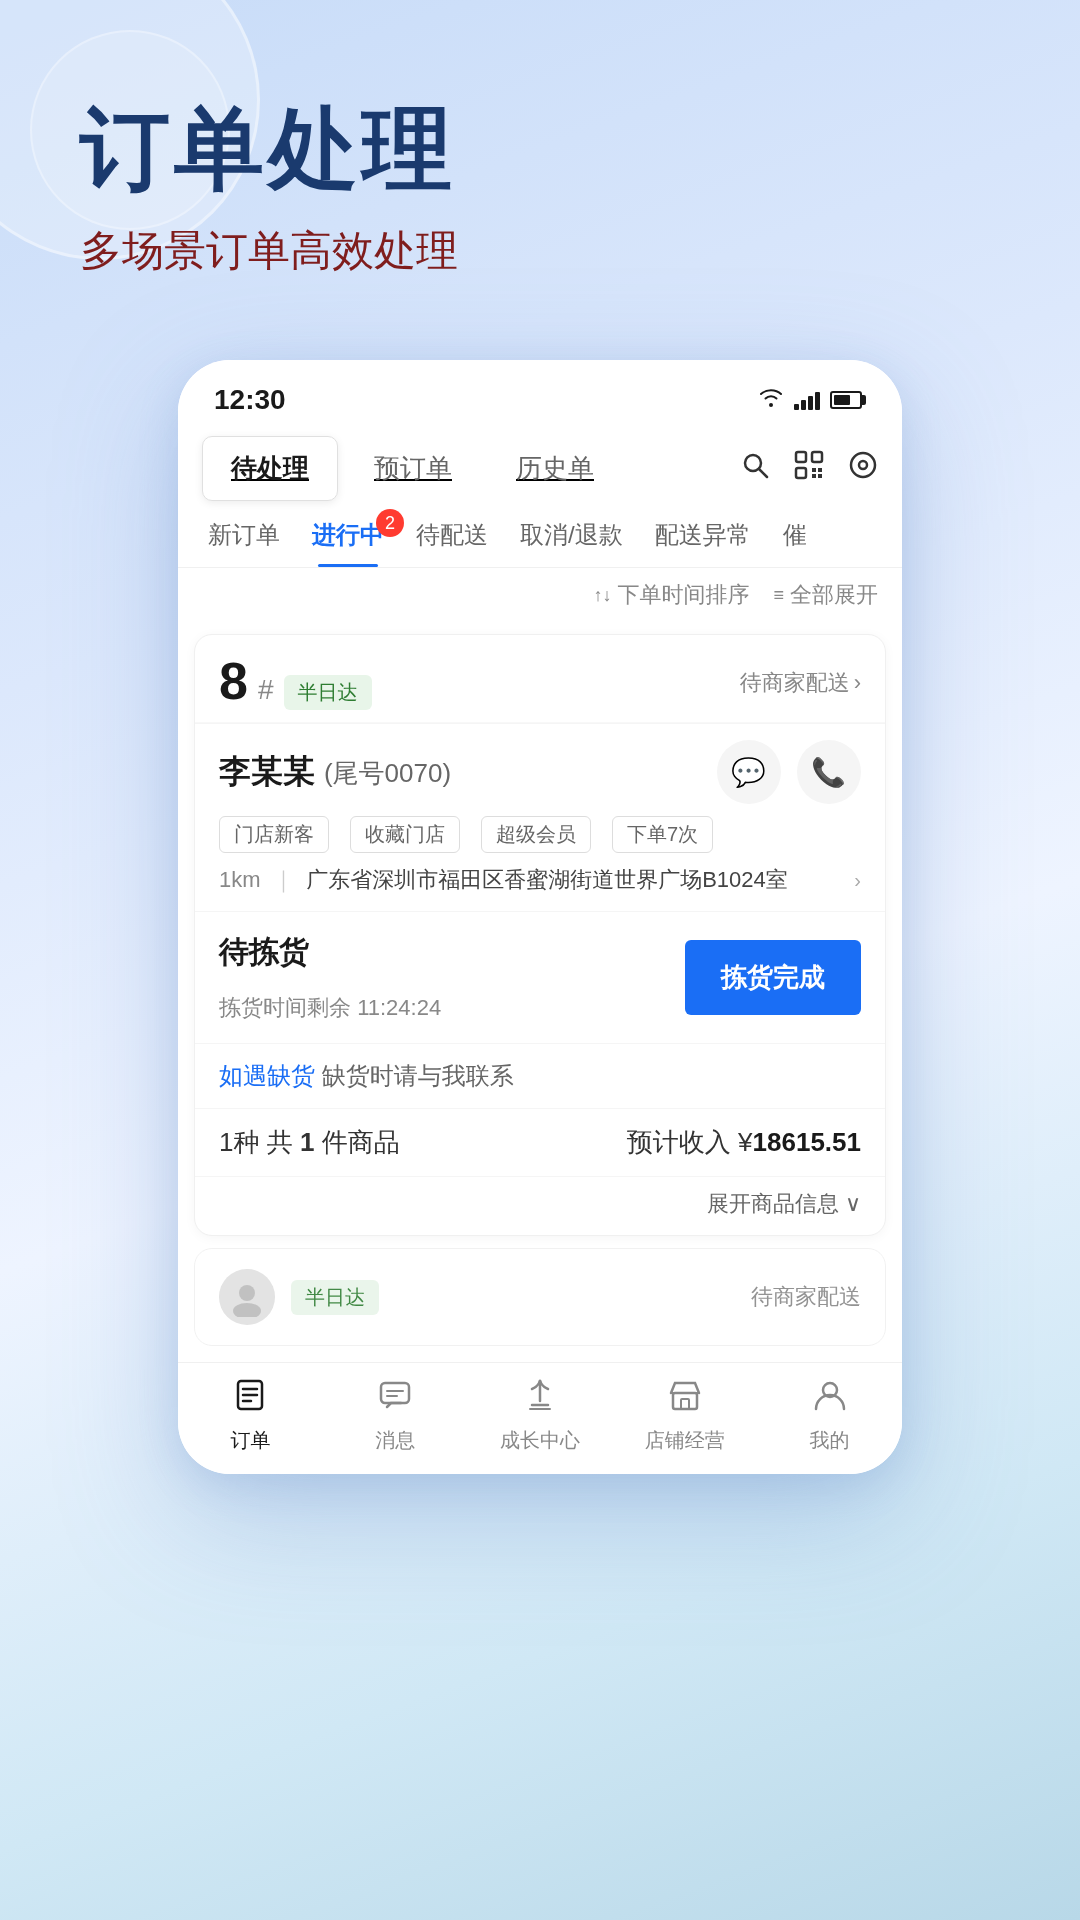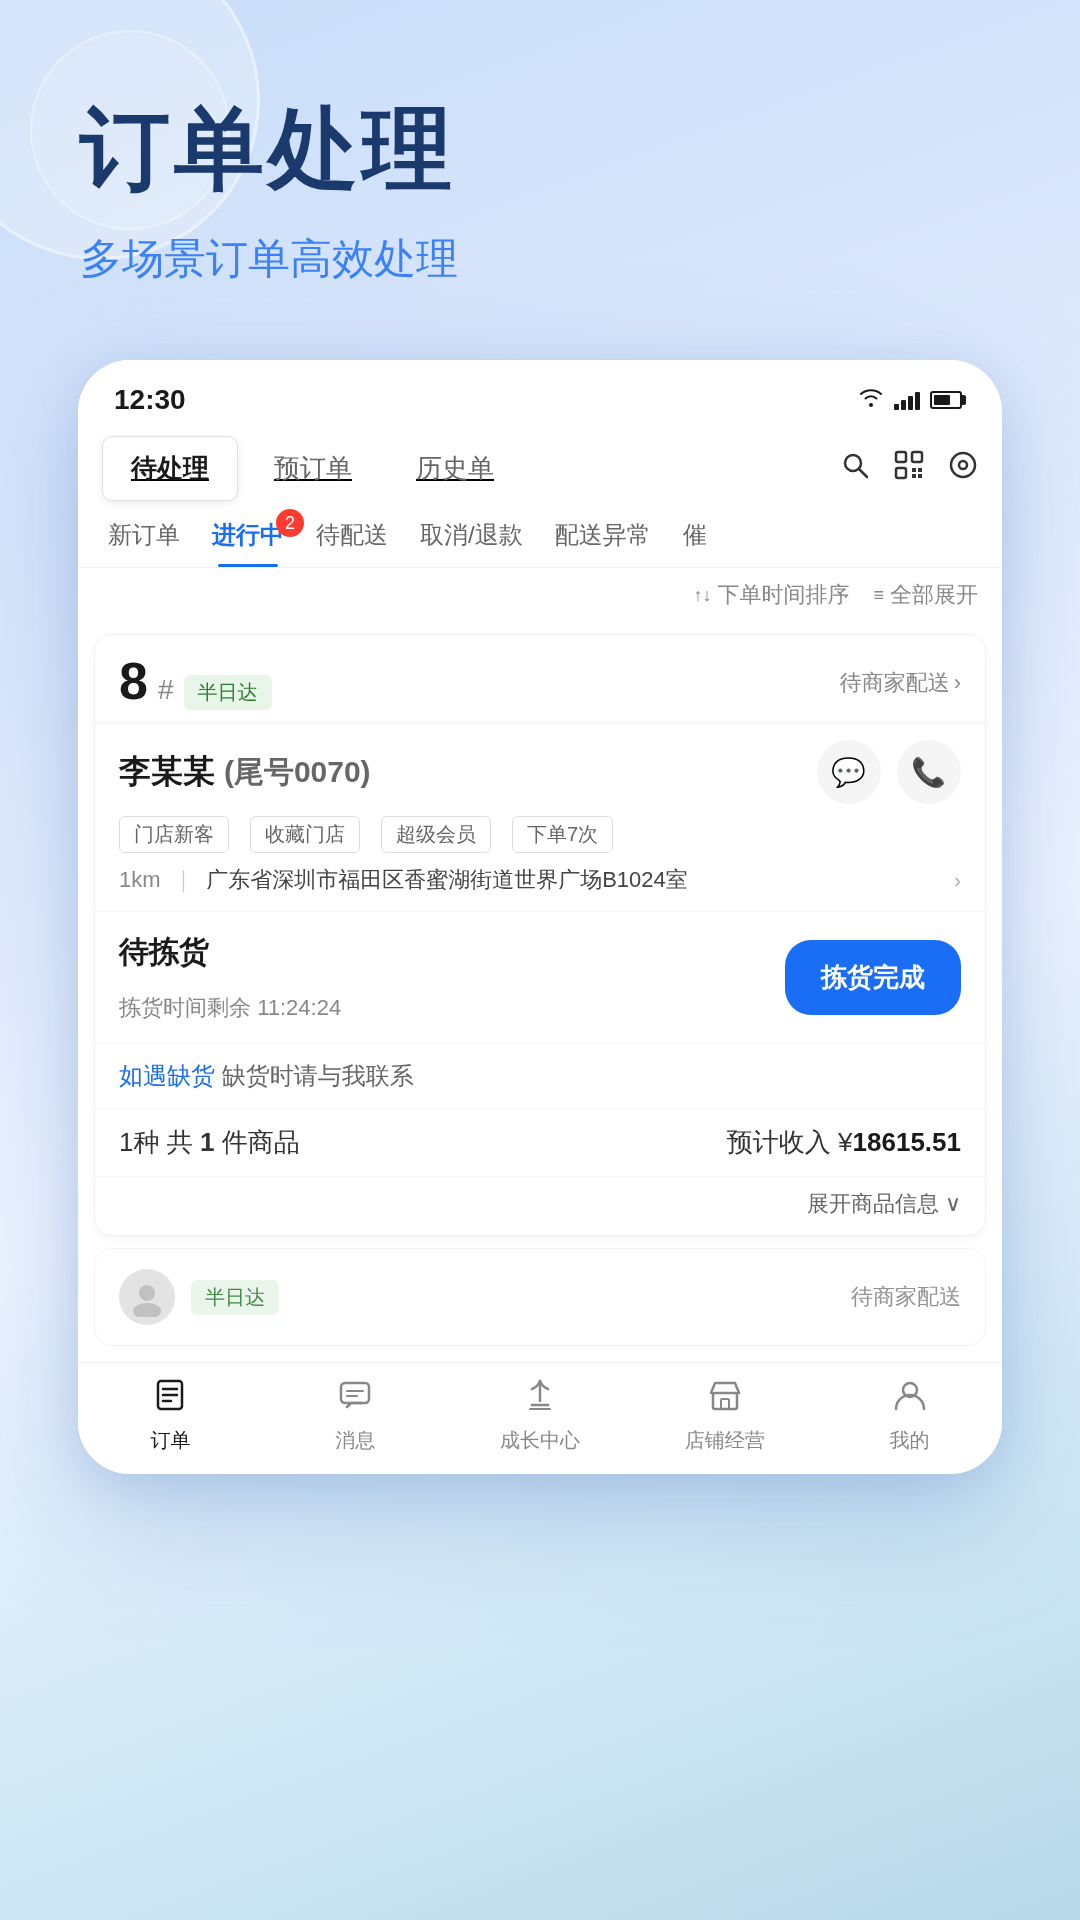--- a/index.html
+++ b/index.html
@@ -43,32 +43,32 @@
     }
     .page-title {
       font-size: 90px;
       font-weight: 800;
       color: #1a3a6e;
       line-height: 1.1;
       letter-spacing: 4px;
     }
     .page-subtitle {
       font-size: 42px;
-      color: #3b82f6;
-      margin-top: 32px;
+      color: #7f1d1d;
+      margin-top: 24px;
       font-weight: 400;
     }
 
     
     .phone-container {
       position: absolute;
       top: 360px;
       left: 50%;
       transform: translateX(-50%);
-      width: 924px;
+      width: 724px;
       background: white;
       border-radius: 52px;
       box-shadow: 0 40px 120px rgba(100,140,200,0.35), 0 10px 40px rgba(100,140,200,0.2);
       overflow: hidden;
       z-index: 10;
     }
 
     
     .status-bar {
       display: flex;
@@ -331,21 +331,21 @@
     }
     .picking-timer {
       font-size: 22px;
       color: #888;
       margin-top: 20px;
     }
     .picking-btn {
       background: #1a6ef5;
       color: white;
       border: none;
-      border-radius: 26px;
+      border-radius: 6px;
       padding: 20px 36px;
       font-size: 26px;
       font-weight: 600;
       cursor: pointer;
     }
 
     
     .shortage-notice {
       padding: 16px 24px;
       border-top: 1px solid #f5f5f5;
@@ -621,21 +621,21 @@
       <div class="delivery-status">
         <span>待商家配送</span>
         <span>›</span>
       </div>
     </div>
 
     <div class="customer-section">
       <div class="customer-header">
         <div class="customer-name">
           <span>李某某</span>
-          <span style="font-size:30px;font-weight:700;color:#666;text-align:right;">(尾号0070)</span>
+          <span style="font-size:26px;font-weight:400;color:#666;text-align:right;">(尾号0070)</span>
         </div>
         <div class="customer-actions">
           <div class="action-btn">
             <span>💬</span>
           </div>
           <div class="action-btn">
             <span>📞</span>
           </div>
         </div>
       </div>

